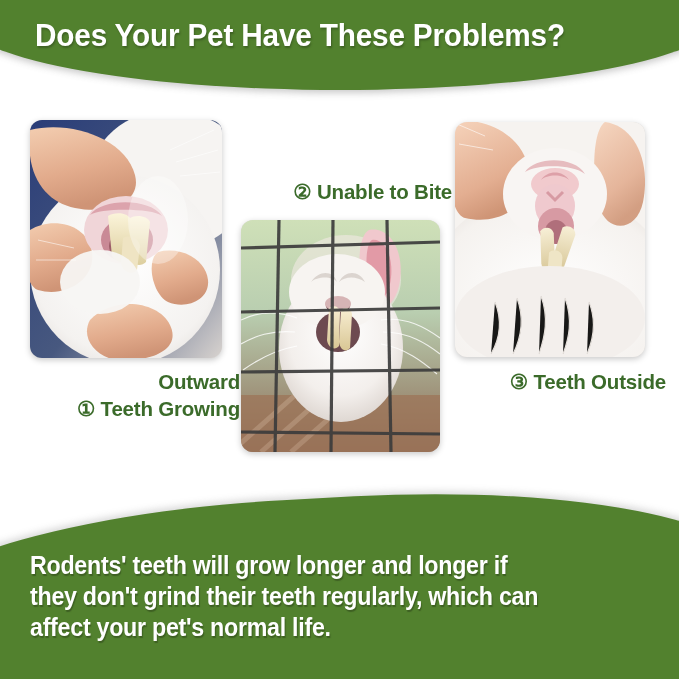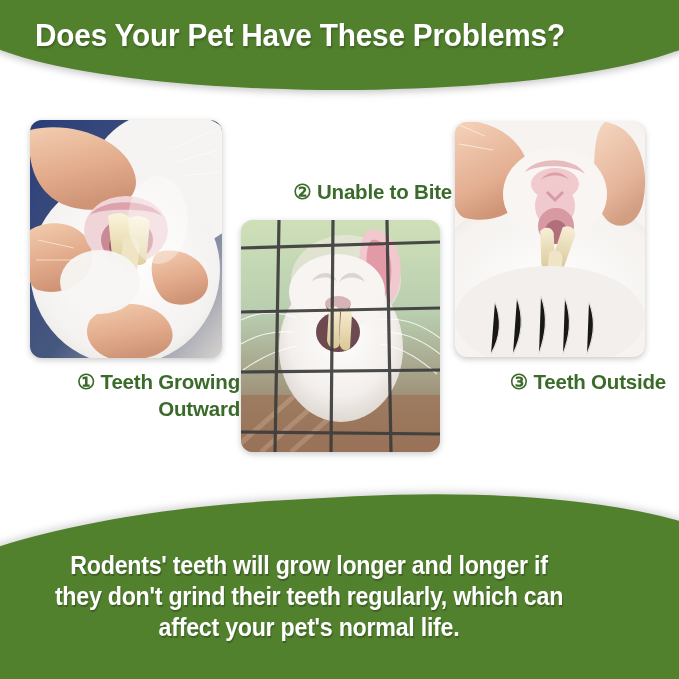--- a/index.html
+++ b/index.html
@@ -68,21 +68,20 @@
   #card2 .photo{left:241px;top:220px;width:199px;height:232px;}
   #card2 .caption{left:230px;top:178px;width:222px;}
   
   #card3 .photo{left:455px;top:122px;width:190px;height:235px;}
   #card3 .caption{left:438px;top:368px;width:228px;}
 
   
   .footer-banner{
     position:absolute;left:0;top:470px;width:679px;height:209px;
     overflow:hidden;
-    text-align:center;
   }
   .footer-banner .shape{
     position:absolute;left:-120px;top:28px;
     width:900px;height:430px;
     background:#52812e;
     border-radius:46% 46% 0 0/26% 26% 0 0;
     transform:rotate(-3.1deg);
     box-shadow:0 -3px 7px rgba(120,120,120,0.28);
   }
   .footer-text{
@@ -156,22 +155,22 @@
           <g stroke="#ffffff" stroke-width="1" opacity="0.55">
             <path d="M140 30 L184 10"></path>
               <path d="M146 42 L188 30"></path>
               <path d="M150 56 L190 52"></path>
             <path d="M44 128 L8 120"></path>
               <path d="M46 140 L6 140"></path>
           </g>
         </svg>
       </div>
       <div class="caption">
+        <div>Outward</div>
         <div>① Teeth Growing</div>
-        <div>Outward</div>
       </div>
     </div>
 
     <div class="card" id="card2">
       <div class="caption">
         <div>② Unable to Bite</div>
       </div>
       <div class="photo">
         <svg class="ph-svg" viewBox="0 0 199 232" preserveAspectRatio="xMidYMid slice">
           <defs>

